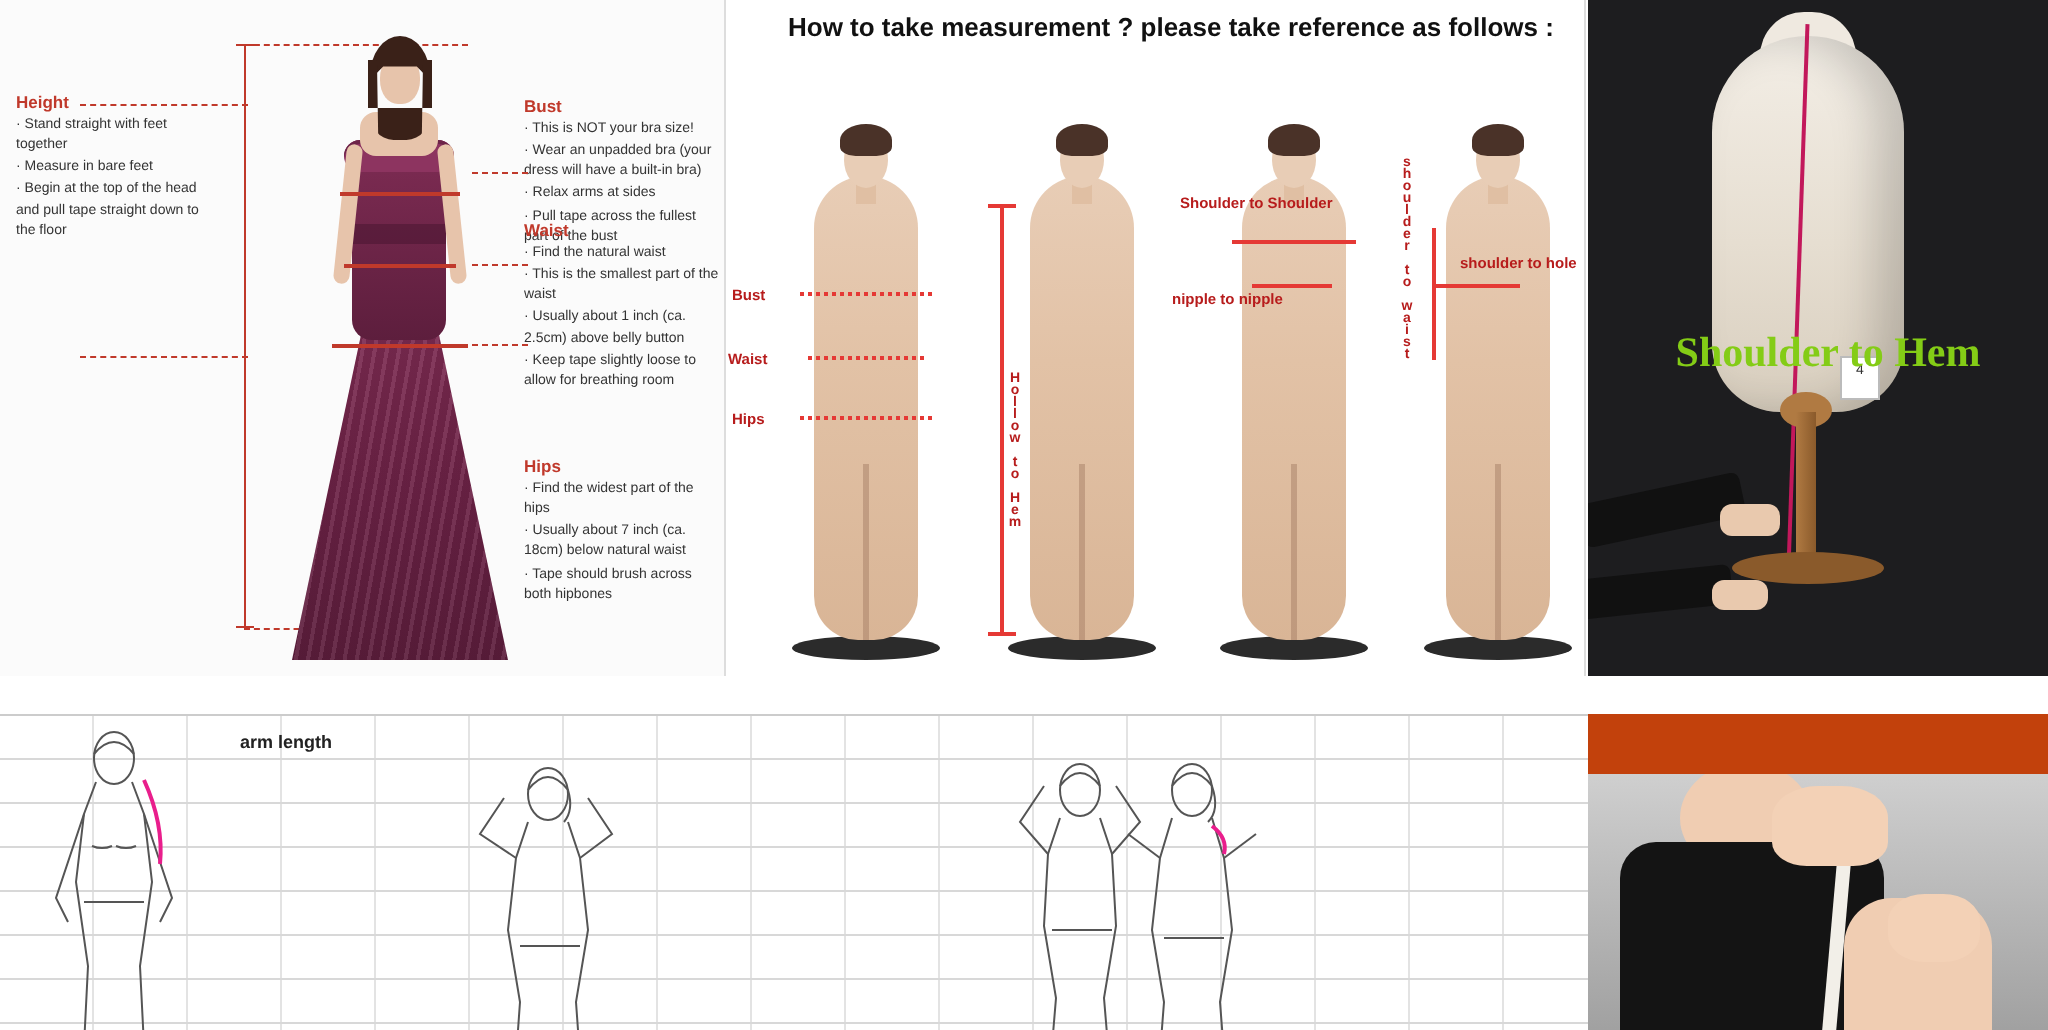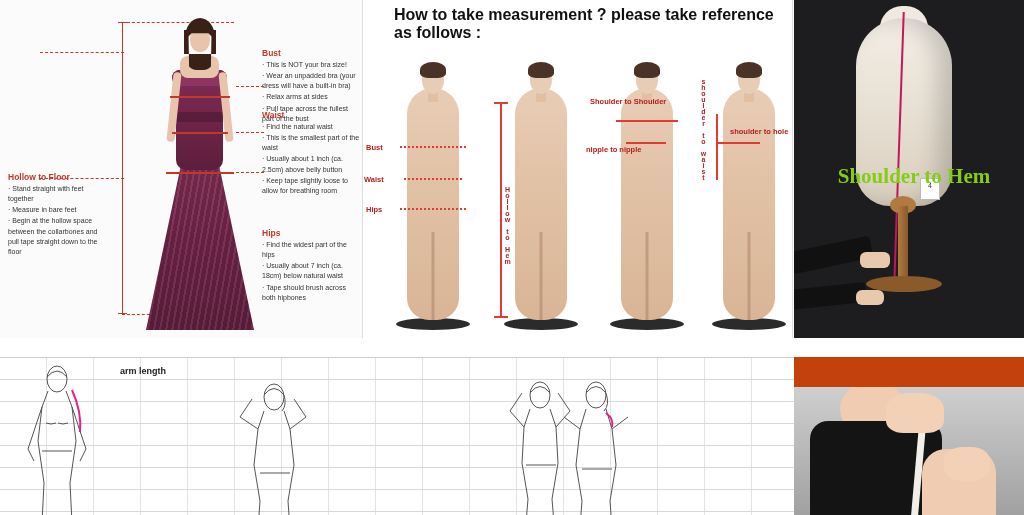--- a/index.html
+++ b/index.html
@@ -88,21 +88,21 @@
   }
   .arm-l { left:30px; top:60px; transform:rotate(6deg); }
   .arm-r { left:82px; top:60px; transform:rotate(-6deg); }
 
   
   #panel-howto {
     left:364px; top:0; width:429px; height:338px;
     background:#ffffff; border-right:1px solid #ddd;
   }
   #howto-title {
-    position:absolute; left:30px; top:6px; font-size:16px; font-weight:bold; color:#111;
+    position:absolute; left:30px; top:6px; font-size:13px; font-weight:bold; color:#111;
   }
   .manne { position:absolute; bottom:10px; }
   .mbase {
     position:absolute; bottom:0; left:50%; transform:translateX(-50%);
     width:74px; height:12px; background:#2b2b2b; border-radius:50%;
   }
   .mbody {
     position:absolute; bottom:10px; left:50%; transform:translateX(-50%);
     width:52px; height:232px;
     background:linear-gradient(180deg,#e8cdb6 0%,#e2c2a6 40%,#d9b596 100%);
@@ -233,29 +233,29 @@
       <div class="arm-r"></div>
       <div class="head"></div>
       <div class="hair"></div>
       <div class="hair2"></div>
 
       <div class="abs" style="left:30px; top:84px; width:60px; height:2px; background:#c0392b;"></div>
       <div class="abs" style="left:32px; top:120px; width:56px; height:2px; background:#c0392b;"></div>
       <div class="abs" style="left:26px; top:160px; width:68px; height:2px; background:#c0392b;"></div>
     </div>
 
-
-    <div class="abs" id="gown-left2">
-      <div class="lbl-head">Hollow to Floor</div>
+    <div class="abs" id="gown-left">
+      <div class="lbl-head">Height</div>
       <div class="bullets">
         <div>· Stand straight with feet together</div>
         <div>· Measure in bare feet</div>
-        <div>· Begin at the hollow space between the collarbones and pull tape straight down to the floor</div>
+        <div>· Begin at the top of the head and pull tape straight down to the floor</div>
       </div>
     </div>
+
 
     <div class="abs" id="gown-right-bust">
       <div class="lbl-head">Bust</div>
       <div class="bullets">
         <div>· This is NOT your bra size!</div>
         <div>· Wear an unpadded bra (your dress will have a built-in bra)</div>
         <div>· Relax arms at sides</div>
         <div>· Pull tape across the fullest part of the bust</div>
       </div>
     </div>

